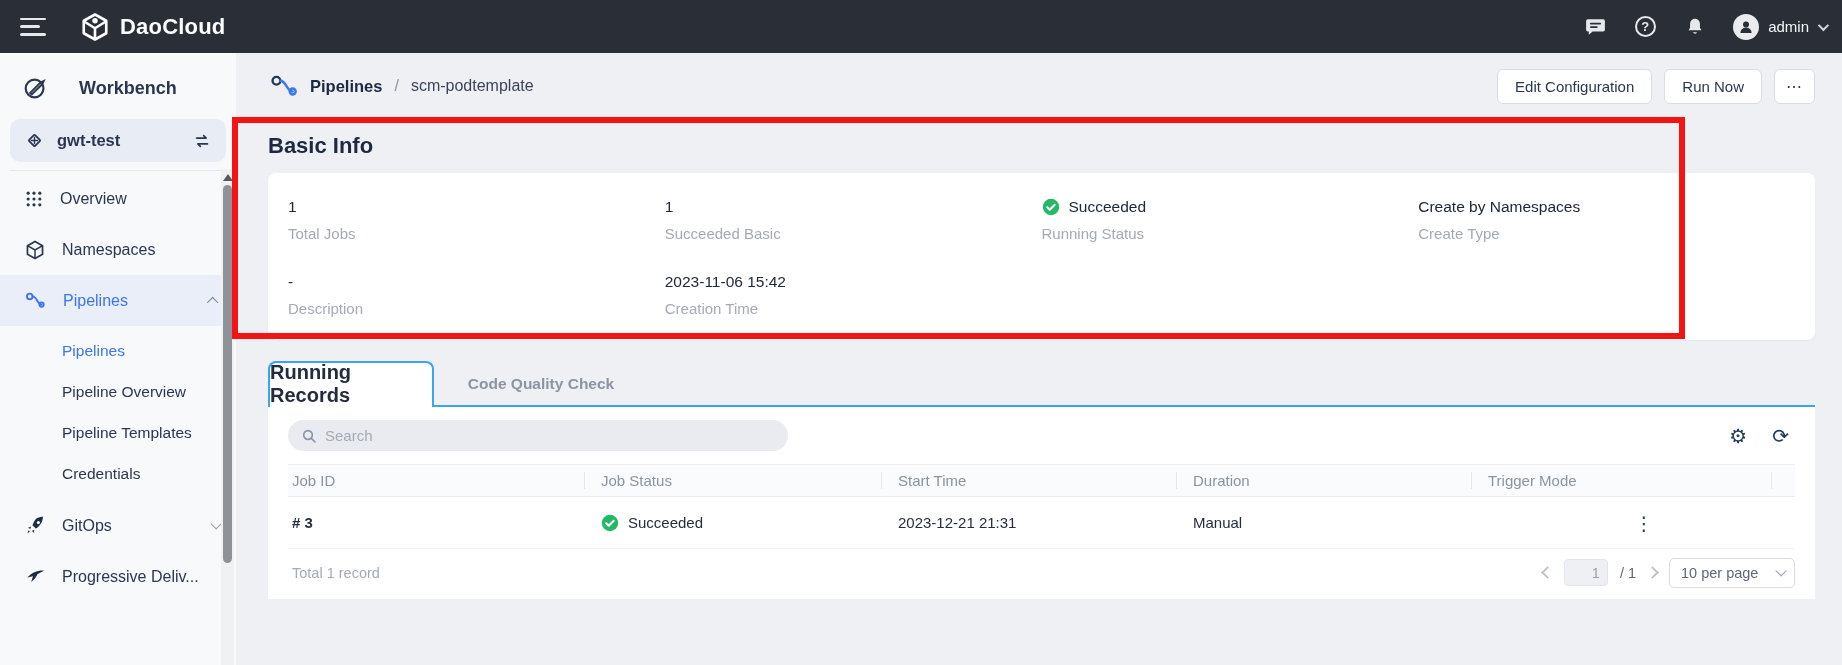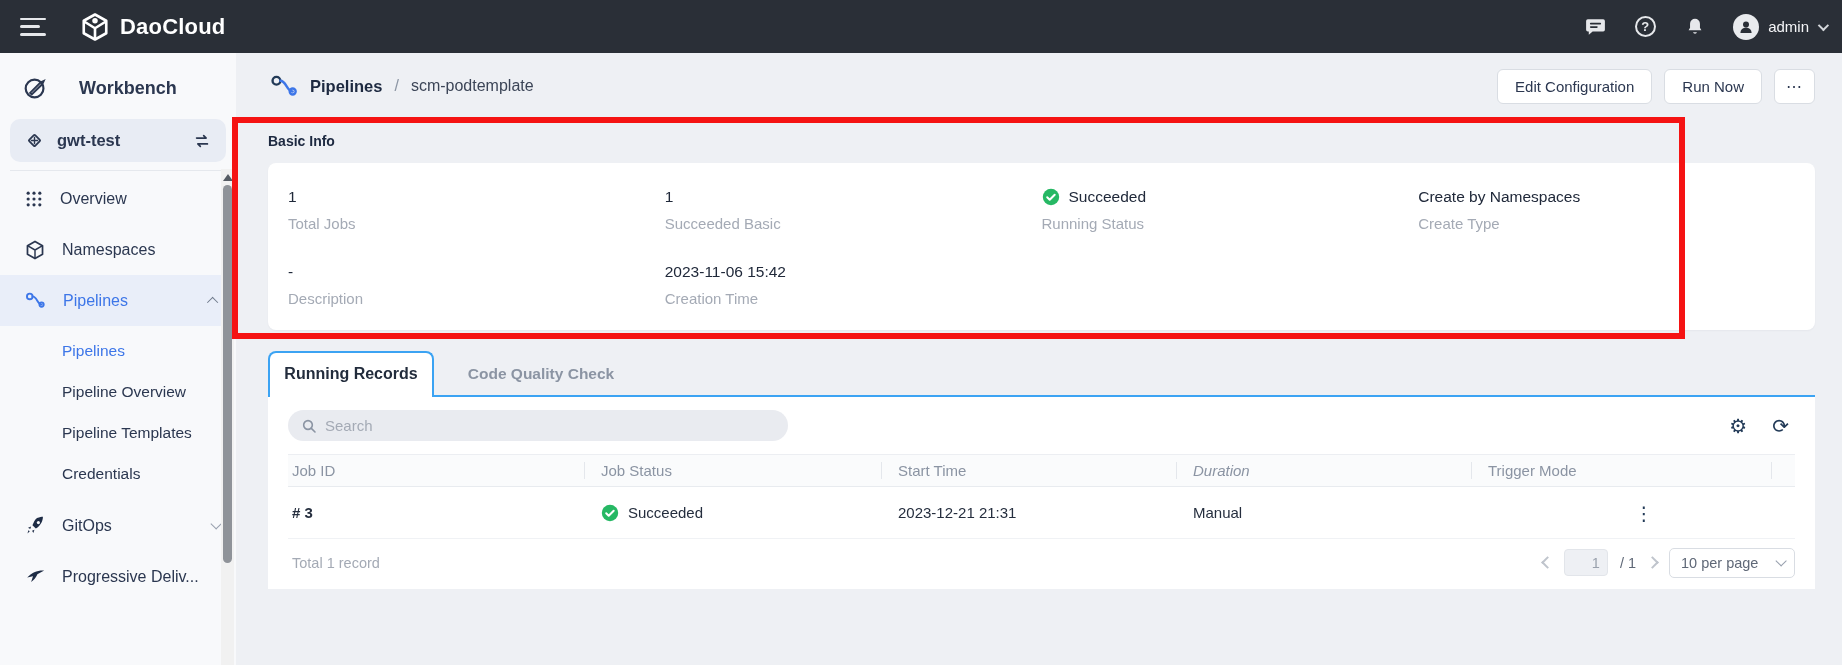--- a/index.html
+++ b/index.html
@@ -48,49 +48,49 @@
   .main { position:absolute; left:236px; top:53px; right:0; bottom:0; background:#eef0f4; padding:0 27px 0 32px; overflow:hidden; }
   .page-header { height:66px; display:flex; align-items:center; justify-content:space-between; }
   .crumbs { display:flex; align-items:center; gap:10px; }
   .crumb-root { font-size:16.5px; font-weight:bold; color:#1d2940; }
   .crumb-sep { font-size:16px; color:#8b94a3; margin:0 2px; }
   .crumb-cur { font-size:16px; color:#3c4557; }
   .hdr-actions { display:flex; align-items:center; gap:12px; }
   .btn { height:35px; background:#ffffff; border:1px solid #d9dde3; border-radius:6px; color:#2b3750; font-size:15px; padding:0 17px; display:flex; align-items:center; cursor:pointer; font-family:inherit; }
   .btn-more { padding:0 11px; font-size:16px; letter-spacing:1px; color:#2b3750; }
 
-  .section-title { margin-top:14px; font-size:14px; font-weight:bold; color:#1d2940; }
+  .section-title { margin-top:14px; font-size:22px; font-weight:bold; color:#1d2940; }
   .info-card { margin-top:14px; height:167px; background:#ffffff; border-radius:8px; box-shadow:0 1px 2px rgba(20,30,60,.04); padding:24px 20px 0 20px; display:grid; grid-template-columns:repeat(4,1fr); grid-auto-rows:75px; }
   .field .value { font-size:15.5px; color:#20293a; display:flex; align-items:center; gap:9px; min-height:20px; }
   .field .label { margin-top:8px; font-size:15px; color:#a4aab5; }
 
   .check-ic { width:18px; height:18px; flex:0 0 auto; }
 
   .tabs { margin-top:21px; height:44px; display:flex; align-items:flex-end; position:relative; z-index:2; }
   .tab { cursor:pointer; display:flex; align-items:center; justify-content:center; }
-  .tab.active { width:166px; height:44px; background:#ffffff; border:2px solid #3ba3f3; border-bottom:none; border-radius:8px 8px 0 0; font-size:16px; font-weight:bold; color:#222c3c; position:relative; }
+  .tab.active { width:166px; height:44px; background:#ffffff; border:2px solid #3ba3f3; border-bottom:none; border-radius:8px 8px 0 0; font-size:20px; font-weight:bold; color:#222c3c; position:relative; }
   .tab.active::after { content:""; position:absolute; left:0; right:0; bottom:-2px; height:2px; background:#ffffff; }
   .tab.plain { width:214px; height:42px; font-size:15.5px; font-weight:bold; color:#8b94a3; }
 
   .panel { background:#ffffff; border-top:2px solid #3ba3f3; height:194px; padding:13px 20px 0 20px; position:relative; z-index:1; }
   .toolbar { display:flex; align-items:center; justify-content:space-between; }
   .search { width:500px; height:31px; background:#e9ebf0; border-radius:16px; display:flex; align-items:center; padding:0 13px; gap:8px; }
   .search input { border:none; outline:none; background:transparent; font-size:15px; color:#1d4ed8; flex:1; font-family:inherit; }
   .search input::placeholder { color:#a4aab5; }
   .tool-icons { display:flex; align-items:center; gap:25px; margin-right:6px; }
   .tool-icons .ic { font-size:20px; color:#223a57; cursor:pointer; line-height:1; font-family:"DejaVu Sans", sans-serif; }
 
   .tbl { margin-top:13px; }
   .tbl-head { display:flex; height:33px; align-items:center; background:#fafbfc; border-top:1px solid #eceef2; border-bottom:1px solid #e8ebef; color:#8b94a3; font-size:15px; }
   .tbl-row { display:flex; height:52px; align-items:center; background:#ffffff; border-bottom:1px solid #f0f2f5; color:#252e3e; font-size:15px; }
   .c { padding-left:16px; overflow:hidden; white-space:nowrap; }
   .c1 { width:297px; padding-left:4px; }
   .c2 { width:297px; }
   .c3 { width:295px; }
-  .c4 { width:295px;font-style:italic; }
+  .c4 { width:295px; }
   .c5 { width:300px; }
   .c6 { flex:1; display:flex; justify-content:center; }
   .tbl-head .c { height:17px; line-height:17px; }
   .tbl-head .c:not(:last-child){ border-right:1px solid #e4e7ec; }
   .cell-status { display:flex; align-items:center; gap:9px; }
   .jobid { font-weight:bold; }
   .kebab { font-size:19px; color:#223a57; cursor:pointer; font-family:"DejaVu Sans", sans-serif; }
 
   .tbl-foot { height:47px; display:flex; align-items:center; justify-content:space-between; }
   .total { font-size:14.5px; color:#a4aab5; padding-left:4px; }

